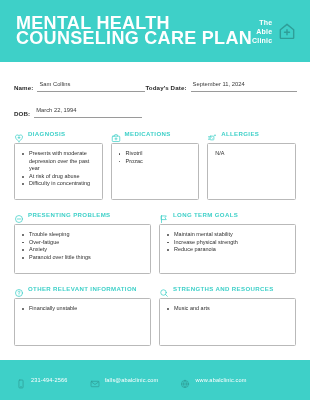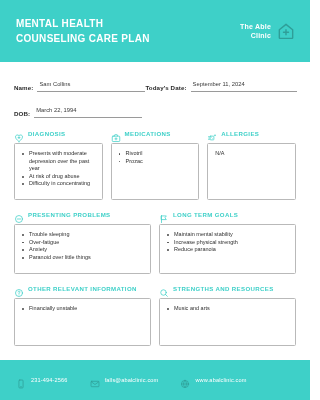--- a/index.html
+++ b/index.html
@@ -11,21 +11,21 @@
   }
   .page{width:310px;height:400px;position:relative;display:flex;flex-direction:column;background:#fff;}
 
   
   .header{
     background:#3ed0c8;height:62px;flex:0 0 62px;
     display:flex;align-items:center;justify-content:space-between;
     padding:0 14px 0 16px;box-sizing:border-box;
   }
   .header-title{
-    color:#ffffff;font-weight:bold;font-size:10px;line-height:15px;
+    color:#ffffff;font-weight:bold;font-size:18px;line-height:15px;
     letter-spacing:0.3px;
   }
   .header-title div{white-space:nowrap;}
   .logo{display:flex;align-items:center;gap:5px;}
   .logo-text{
     color:#ffffff;font-weight:bold;font-size:7px;line-height:9px;
     text-align:right;letter-spacing:.2px;
   }
   .logo-mark{width:20px;height:20px;display:block;}
 

